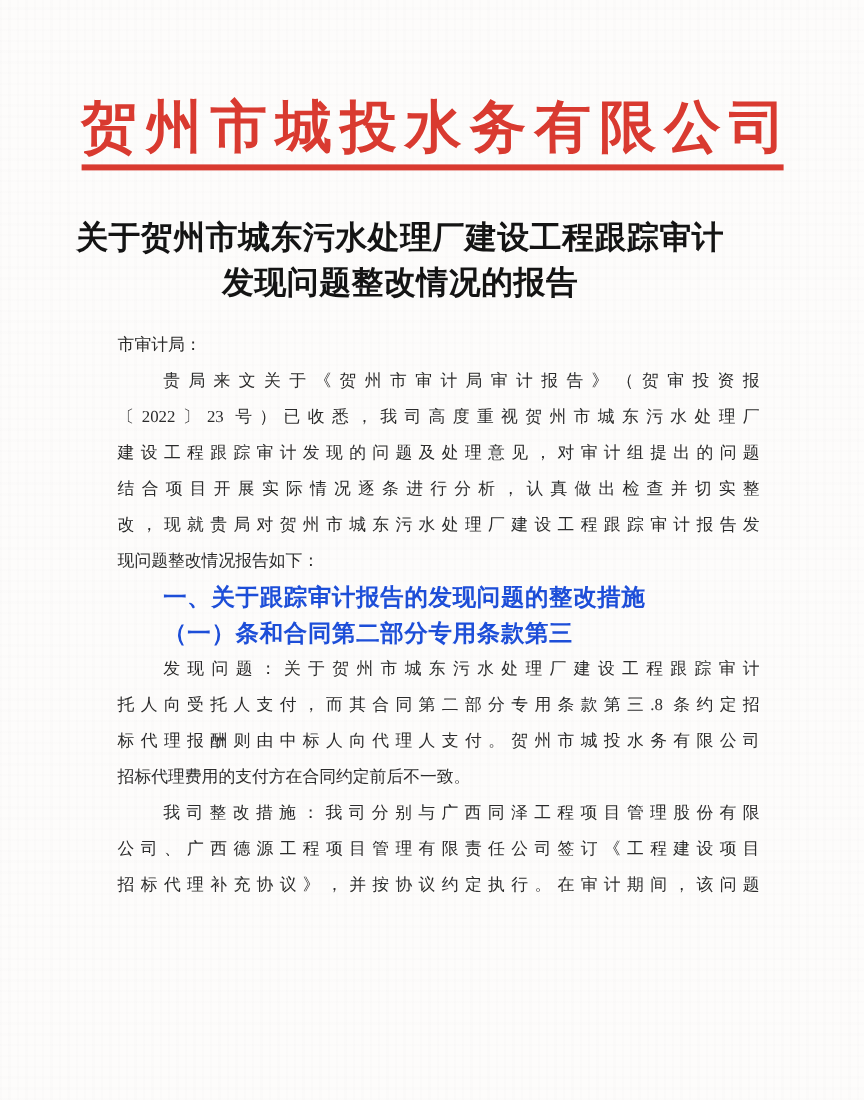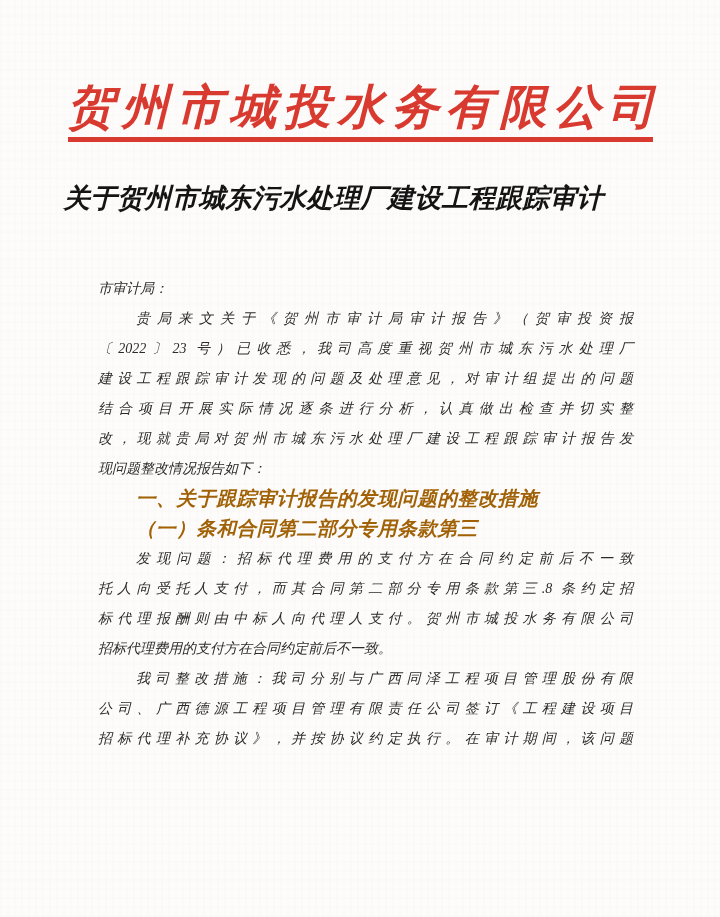--- a/index.html
+++ b/index.html
@@ -9,21 +9,20 @@
     height: 917px;
     font-family: "Liberation Serif", "DejaVu Serif", serif;
   }
 
   .page {
     position: relative;
     width: 720px;
     height: 917px;
     background: var(--page-bg, #fdfcfb);
     overflow: hidden;
-    font-style: italic;
   }
 
   
   .page::before {
     content: "";
     position: absolute;
     inset: 0;
     background:
       repeating-linear-gradient(90deg, rgba(120,120,130,0.015) 0 2px, transparent 2px 7px),
       repeating-linear-gradient(0deg, rgba(120,120,130,0.01) 0 2px, transparent 2px 9px);
@@ -90,47 +89,48 @@
 
   .line.stretch {
     text-align: justify;
     text-align-last: justify;
   }
 
   .line.bold {
     font-weight: 700;
     font-size: 19.5px;
     letter-spacing: 0.6px;
-    color: #a16207;
+    color: #1d4ed8;
   }
 </style>
 </head>
 <body>
 
 <div class="page">
 
   <div class="company-name">贺州市城投水务有限公司</div>
 
   <div class="letterhead-rule"></div>
 
   <div class="doc-title">
     <div>关于贺州市城东污水处理厂建设工程跟踪审计</div>
+    <div>发现问题整改情况的报告</div>
   </div>
 
   <div class="doc-body">
       <div class="line">市审计局：</div>
       <div class="line indent stretch">贵局来文关于《贺州市审计局审计报告》（贺审投资报</div>
       <div class="line stretch">〔2022〕23 号）已收悉，我司高度重视贺州市城东污水处理厂</div>
       <div class="line stretch">建设工程跟踪审计发现的问题及处理意见，对审计组提出的问题</div>
       <div class="line stretch">结合项目开展实际情况逐条进行分析，认真做出检查并切实整</div>
       <div class="line stretch">改，现就贵局对贺州市城东污水处理厂建设工程跟踪审计报告发</div>
       <div class="line">现问题整改情况报告如下：</div>
       <div class="line bold indent">一、关于跟踪审计报告的发现问题的整改措施</div>
       <div class="line bold indent">（一）条和合同第二部分专用条款第三</div>
-      <div class="line indent stretch">发现问题：招标代理费用的支付方在合同约定前后不一致</div>
+      <div class="line indent stretch">发现问题：关于贺州市城东污水处理厂建设工程跟踪审计</div>
       <div class="line stretch">托人向受托人支付，而其合同第二部分专用条款第三.8 条约定招</div>
       <div class="line stretch">标代理报酬则由中标人向代理人支付。贺州市城投水务有限公司</div>
       <div class="line">招标代理费用的支付方在合同约定前后不一致。</div>
       <div class="line indent stretch">我司整改措施：我司分别与广西同泽工程项目管理股份有限</div>
       <div class="line stretch">公司、广西德源工程项目管理有限责任公司签订《工程建设项目</div>
       <div class="line stretch">招标代理补充协议》，并按协议约定执行。在审计期间，该问题</div>
     </div>
 
 </div>
 

